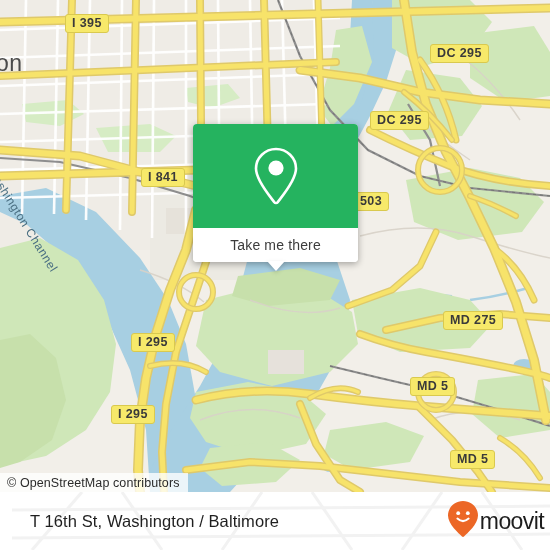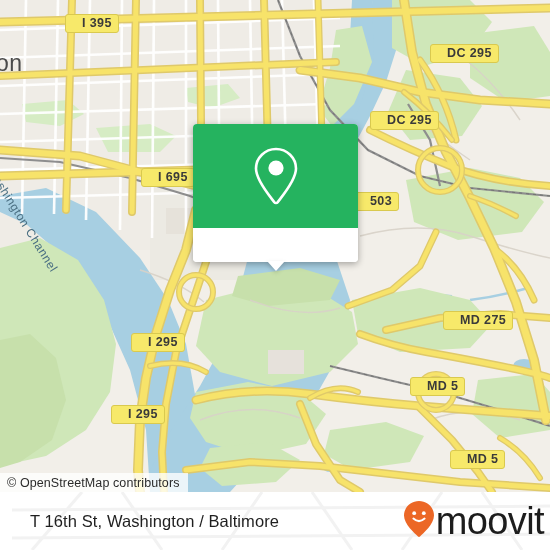--- a/index.html
+++ b/index.html
@@ -84,21 +84,21 @@
   
   .shield {
     position: absolute;
     background: #f7e96a;
     border: 1.6px solid #d9c94f;
     border-radius: 3px;
     color: #3a3a3a;
     font-size: 12.5px;
     font-weight: bold;
     letter-spacing: 0.4px;
-    padding: 1px 6px 2px 16px;
+    padding: 1px 6px 2px 6px;
     white-space: nowrap;
     line-height: 14px;
     z-index: 20;
   }
 
   
   .map-label {
     position: absolute;
     color: #5b5b5b;
     font-size: 11px;
@@ -141,21 +141,21 @@
     letter-spacing: 0.1px;
     z-index: 2;
   }
   .brand {
     position: relative;
     display: flex; align-items: center;
     gap: 1px;
     z-index: 2;
   }
   .brand-word {
-    font-size: 38px;
+    font-size: 23px;
     color: #1d1d1d;
     letter-spacing: -0.6px;
     line-height: 33px;
   }
 </style>
 </head>
 <body>
 
 <div id="app">
 
@@ -339,40 +339,41 @@
       </g>
     </svg>
 
     <div class="map-label label-city" style="left:-4px; top:50px;">on</div>
 
     <div class="map-label label-channel" style="left:-4px; top:164px; transform: rotate(58deg); transform-origin: left top;">Washington Channel</div>
 
     <div class="shield" style="left:65px;  top:14px;">I 395</div>
     <div class="shield" style="left:430px; top:44px;">DC 295</div>
     <div class="shield" style="left:370px; top:111px;">DC 295</div>
-    <div class="shield" style="left:141px; top:168px;">I 695</div>
+    <div class="shield" style="left:141px; top:168px;">I 841</div>
     <div class="shield" style="left:353px; top:192px;">503</div>
     <div class="shield" style="left:443px; top:311px;">MD 275</div>
     <div class="shield" style="left:131px; top:333px;">I 295</div>
     <div class="shield" style="left:410px; top:377px;">MD 5</div>
     <div class="shield" style="left:111px; top:405px;">I 295</div>
     <div class="shield" style="left:450px; top:450px;">MD 5</div>
 
     <div class="poi-card">
       <div class="poi-card-top">
         <span class="poi-pin">
           <svg width="52" height="62" viewBox="0 0 52 62" aria-hidden="true">
             <path d="M26 4 C15 4 6 12.8 6 23.6 C6 35.4 19.4 50.6 24.3 57.2
                      C25.1 58.3 26.9 58.3 27.7 57.2 C32.6 50.6 46 35.4 46 23.6
                      C46 12.8 37 4 26 4 Z" fill="none" stroke="#ffffff" stroke-width="2.6"></path>
             <circle cx="26" cy="23" r="7.6" fill="#ffffff"></circle>
           </svg>
         </span>
       </div>
       <div class="poi-card-bottom">
+        <span class="poi-card-label">Take me there</span>
         <span class="poi-card-tail"></span>
       </div>
     </div>
 
     <div class="osm-attrib">© OpenStreetMap contributors</div>
   </div>
 
   <div id="footer">
 
     <svg id="footer-watermark" width="550" height="58" viewBox="0 0 550 58">

